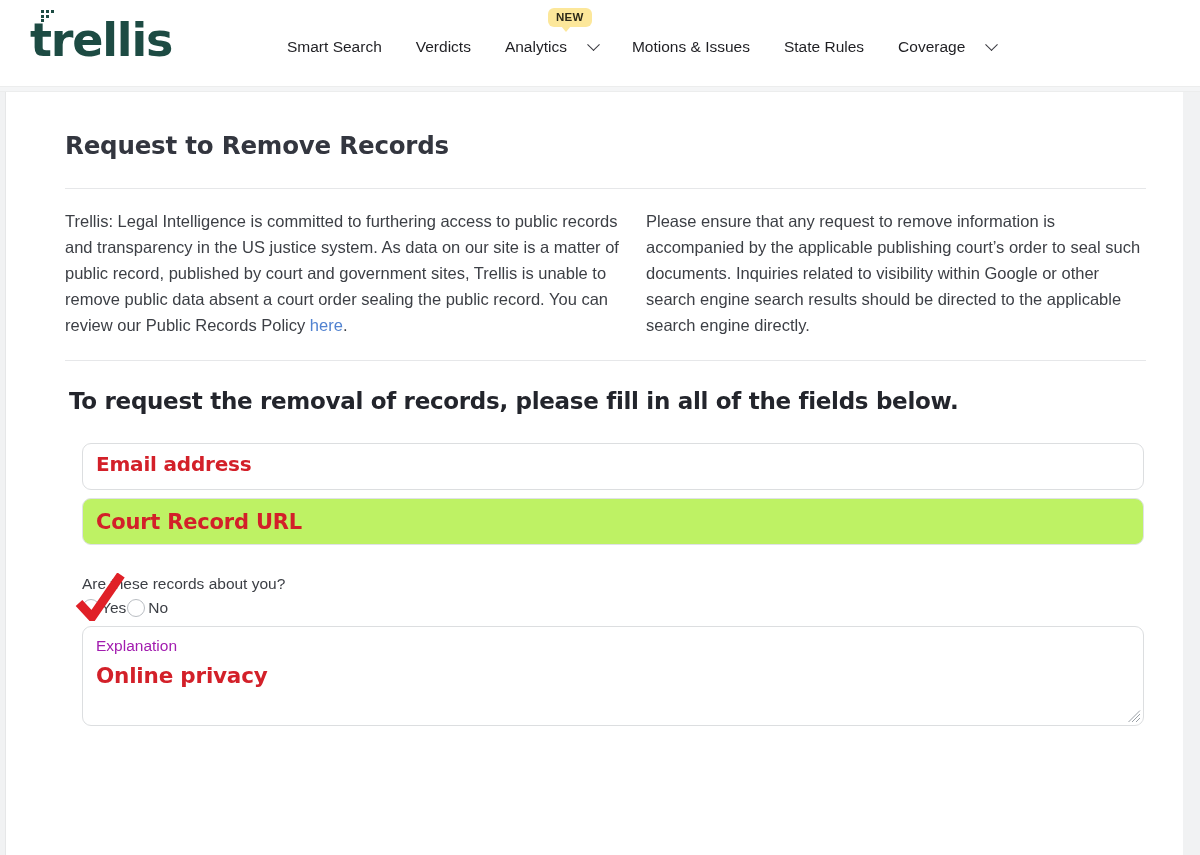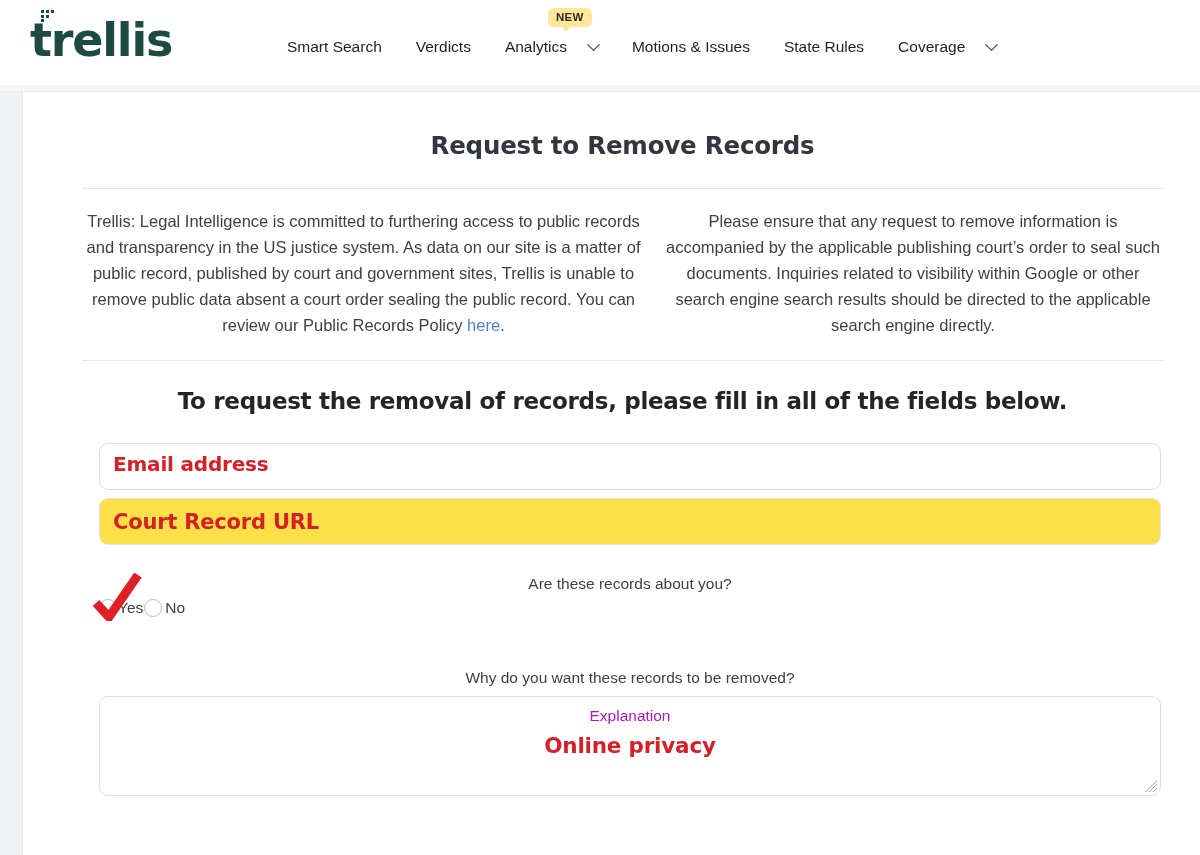--- a/index.html
+++ b/index.html
@@ -105,27 +105,26 @@
   }
 
   
   .page {
     position: relative;
     height: 763px;
     background: #f1f2f3;
   }
   .card {
     position: absolute;
-    left: 22px;
+    left: 5px;
     top: 0;
     width: 1178px;
     height: 763px;
     background: #ffffff;
     border-left: 1px solid #e6e7e8;
-    text-align: center;
   }
   .inner {
     padding: 0 37px 0 59px;
   }
 
   .page-title {
     font-family: "DejaVu Sans", sans-serif;
     font-size: 24.5px;
     font-weight: 700;
     color: #33363f;
@@ -206,21 +205,21 @@
   .label {
     font-size: 15.5px;
     color: #3c3f45;
     padding-top: 26px;
   }
   .url-field {
     margin-top: 8px;
     height: 47px;
     border: 1px solid #dfe2e6;
     border-radius: 9px;
-    background: #fde047;
+    background: #bef264;
     display: flex;
     align-items: center;
     padding: 8px 13px;
     cursor: text;
   }
   .url-field .field-val { font-size: 21px; }
 
   .radio-label {
     font-size: 15.5px;
     color: #3c3f45;
@@ -368,21 +367,20 @@
         <span class="radio"></span>
         <span class="radio-text">Yes</span>
         <span class="radio"></span>
         <span class="radio-text no">No</span>
 
         <svg class="checkmark" viewBox="0 0 52 48">
           <path d="M4 30 L17 44 L46 2" fill="none" stroke="#e02027" stroke-width="9" stroke-linecap="butt" stroke-linejoin="miter"></path>
         </svg>
       </div>
 
-      <div class="ta-label">Why do you want these records to be removed?</div>
       <div class="textarea">
         <div class="ta-placeholder">Explanation</div>
         <div class="ta-value">Online privacy</div>
         <svg class="resize-grip" viewBox="0 0 13 13">
           <path d="M12 4 L4 12 M12 8 L8 12 M12 0.5 L0.5 12" stroke="#9aa0a6" stroke-width="1" fill="none"></path>
         </svg>
       </div>
 
     </div>
   </div>

